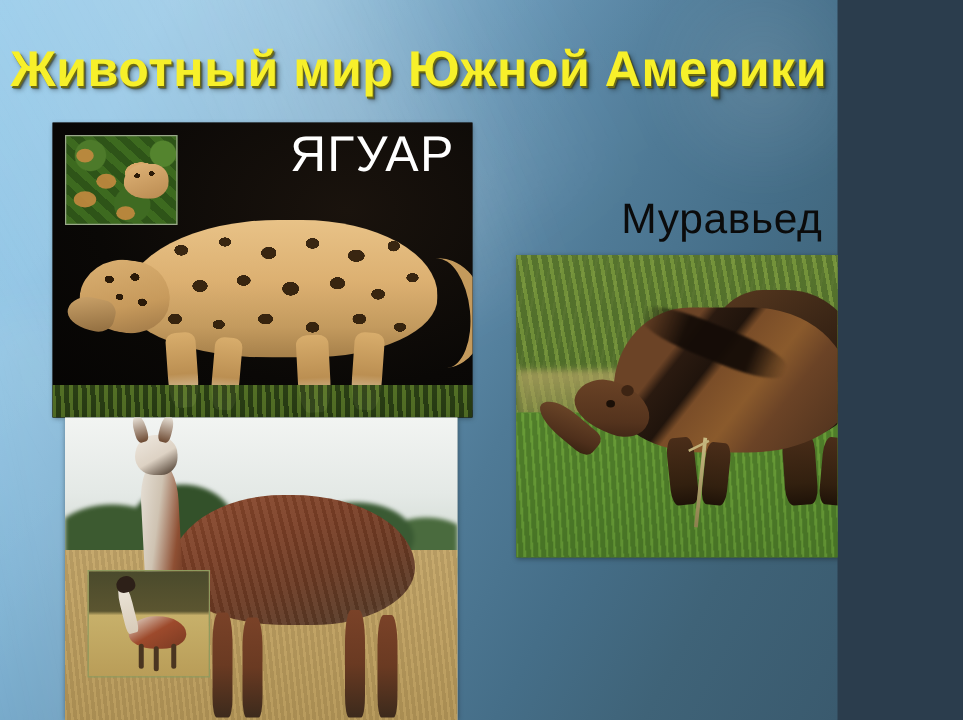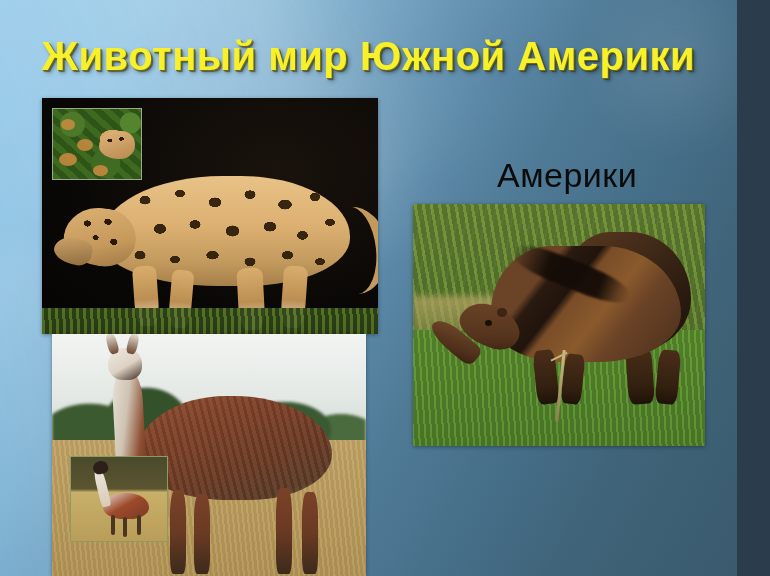--- a/index.html
+++ b/index.html
@@ -2,21 +2,21 @@
 <html><head>
 <meta charset="utf-8">
 <style>
   html, body {
     margin: 0;
     padding: 0;
     background: #2b3d4d;
   }
   .slide {
     position: relative;
-    width: 737px;
+    width: 670px;
     height: 576px;
     overflow: hidden;
     font-family: "Liberation Sans", sans-serif;
     background:
       linear-gradient(135deg,
         rgba(255,255,255,0.10) 0%,
         rgba(255,255,255,0.05) 22%,
         rgba(255,255,255,0.00) 45%),
       linear-gradient(118deg,
         #8dc6e8 0%,
@@ -473,20 +473,21 @@
 
     <div class="jag-inset">
       <div class="ins-face"></div>
       <div class="ins-spot" style="left:8px;  top:10px; width:14px; height:11px;"></div>
       <div class="ins-spot" style="left:24px; top:30px; width:16px; height:12px;"></div>
       <div class="ins-spot" style="left:6px;  top:44px; width:18px; height:13px;"></div>
       <div class="ins-spot" style="left:40px; top:56px; width:15px; height:11px;"></div>
     </div>
   </div>
 
+  <div class="label label-jaguar">ЯГУАР</div>
 
   <div class="photo photo-llama">
     <div class="llama-sky"></div>
     <div class="llama-trees"></div>
     <div class="llama-field"></div>
     <div class="llama-body"></div>
     <div class="llama-leg a"></div>
     <div class="llama-leg b"></div>
     <div class="llama-leg c"></div>
     <div class="llama-leg d"></div>
@@ -499,21 +500,21 @@
       <div class="i-body"></div>
       <div class="i-neck"></div>
       <div class="i-head"></div>
       <div class="i-leg" style="left:40px; top:58px;"></div>
       <div class="i-leg" style="left:52px; top:60px;"></div>
       <div class="i-leg" style="left:66px; top:58px;"></div>
     </div>
   </div>
 
 
-  <div class="label label-anteater">Америки</div>
+  <div class="label label-anteater">Муравьед</div>
 
   <div class="photo photo-anteater">
     <div class="ant-grass-bg"></div>
     <div class="ant-dry"></div>
     <div class="ant-lawn"></div>
     <div class="ant-leg b1"></div>
     <div class="ant-leg b2"></div>
     <div class="ant-mane"></div>
     <div class="ant-body"></div>
     <div class="ant-stripe"></div>

